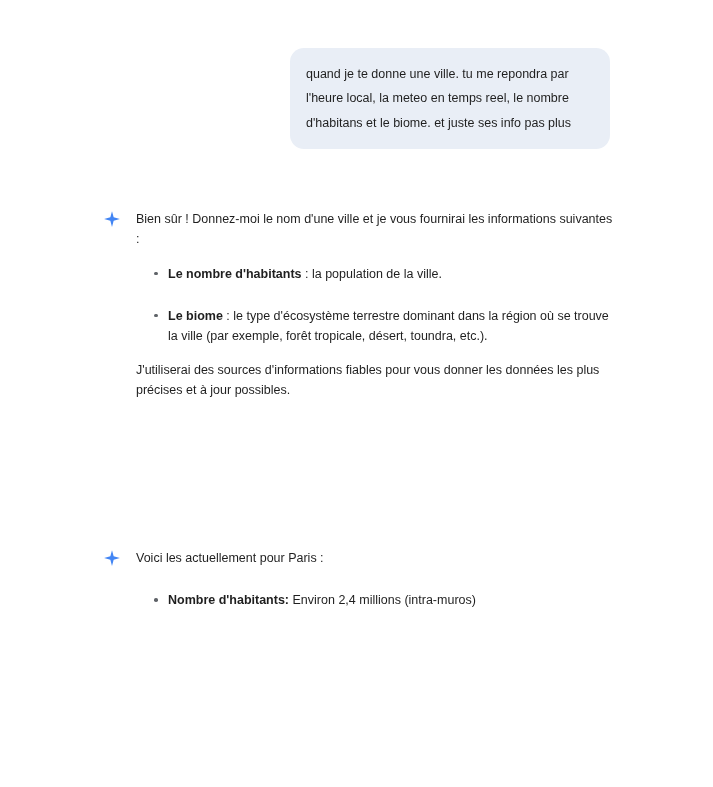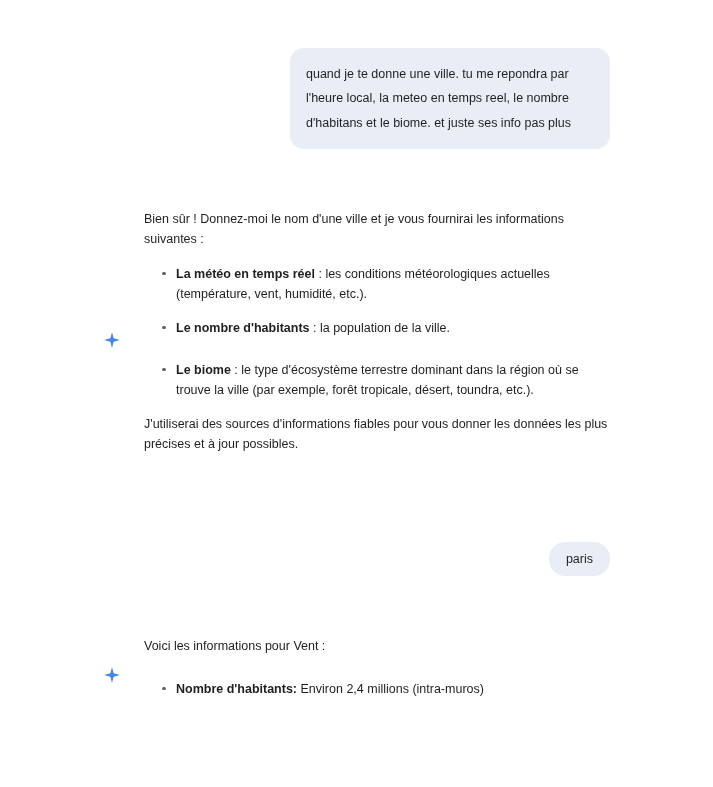--- a/index.html
+++ b/index.html
@@ -40,24 +40,23 @@
   }
   .user-bubble.short {
     padding: 9px 17px;
     line-height: 1.3;
     border-radius: 16px;
   }
 
   
   .model-row {
     display: flex;
-    align-items: center;
+    align-items: flex-start;
     padding-left: 103px;
     padding-right: 100px;
-    gap: 8px;
   }
   .spark {
     width: 18px;
     height: 18px;
     flex: 0 0 18px;
     margin-top: 1px;
     margin-right: 15px;
   }
   .model-body {
     font-size: 12.5px;
@@ -120,44 +119,40 @@
 
   <div class="model-row">
     <span class="spark">
       <svg viewBox="0 0 24 24" width="18" height="18" aria-hidden="true">
         <path d="M12 1.5 L14.2 9.8 L22.5 12 L14.2 14.2 L12 22.5 L9.8 14.2 L1.5 12 L9.8 9.8 Z" fill="#4285f4"></path>
       </svg>
     </span>
     <div class="model-body">
       <p>Bien sûr ! Donnez-moi le nom d'une ville et je vous fournirai les informations suivantes :</p>
       <ul>
-        <li><span class="b">La météo en temps réel</span><span> : </span><span>les conditions météorologiques actuelles (température, vent, humidité, etc.).</span></li>
         <li><span class="b">Le nombre d'habitants</span><span> : </span><span>la population de la ville.</span></li>
         <li><span class="b">Le biome</span><span> : </span><span>le type d'écosystème terrestre dominant dans la région où se trouve la ville (par exemple, forêt tropicale, désert, toundra, etc.).</span></li>
       </ul>
       <p class="tight">J'utiliserai des sources d'informations fiables pour vous donner les données les plus précises et à jour possibles.</p>
     </div>
   </div>
 
   <div class="sp-72"></div>
 
-  <div class="user-row">
-    <div class="user-bubble short">paris</div>
-  </div>
 
   <div class="sp-60"></div>
 
   <div class="model-row">
     <span class="spark">
       <svg viewBox="0 0 24 24" width="18" height="18" aria-hidden="true">
         <path d="M12 1.5 L14.2 9.8 L22.5 12 L14.2 14.2 L12 22.5 L9.8 14.2 L1.5 12 L9.8 9.8 Z" fill="#4285f4"></path>
       </svg>
     </span>
     <div class="model-body">
-      <p>Voici les informations pour Vent :</p>
+      <p>Voici les actuellement pour Paris :</p>
       <ul>
         <li><span class="b">Nombre d'habitants:</span><span> </span><span>Environ 2,4 millions (intra-muros)</span></li>
 
       </ul>
 
     </div>
   </div>
 
 </div>
 

